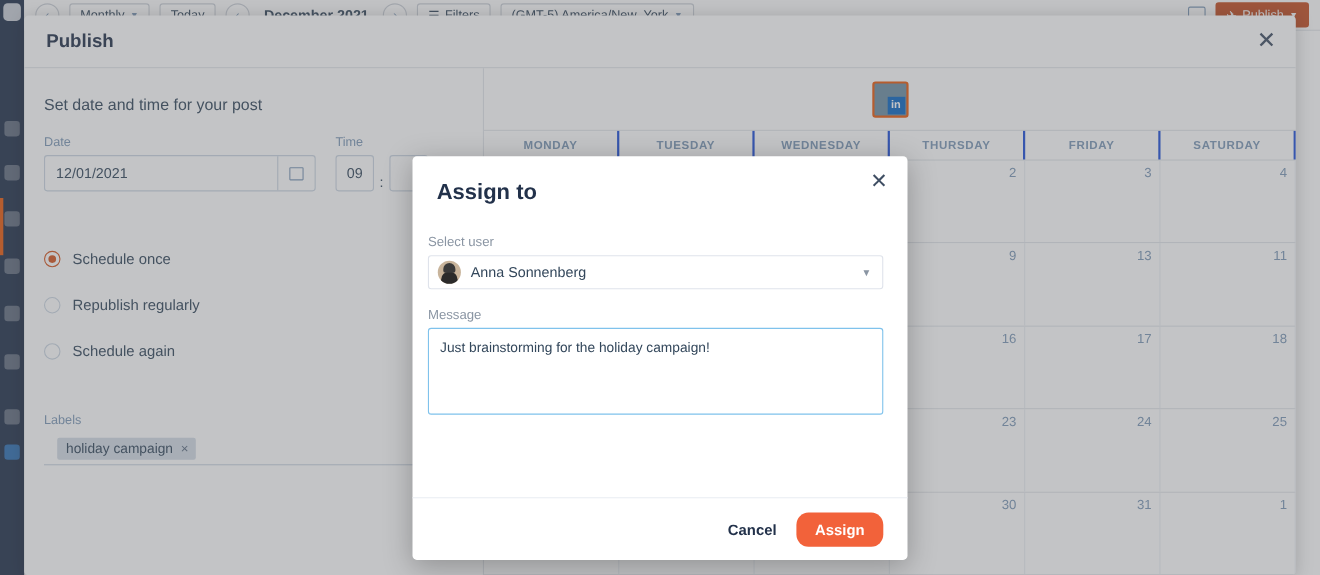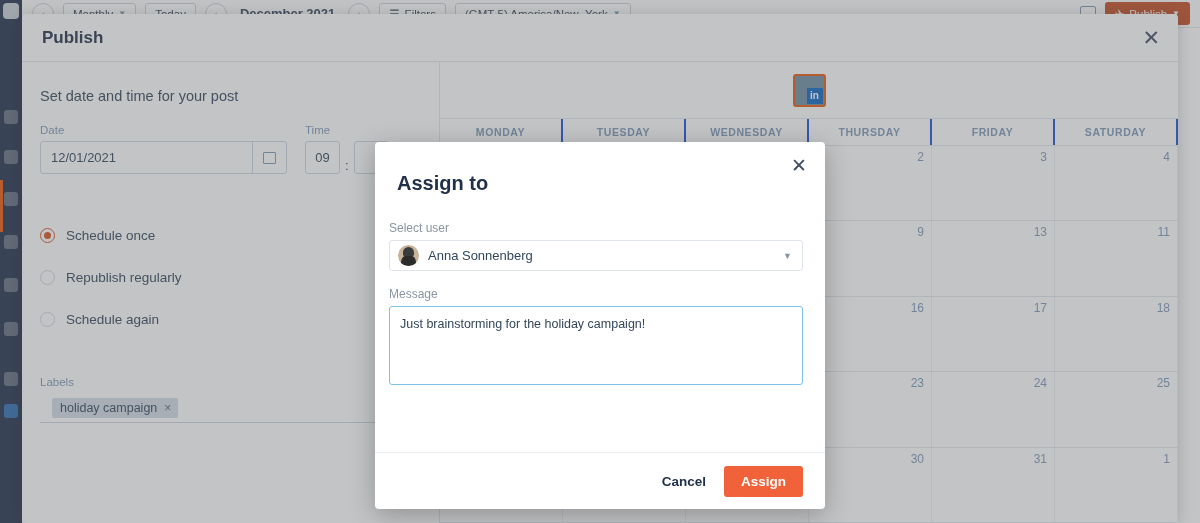--- a/index.html
+++ b/index.html
@@ -164,21 +164,21 @@
   
   .veil { position: absolute; inset: 0; background: rgba(96,100,106,.38); }
 
   
   .assign {
     position: absolute; left: 375px; top: 142px; width: 450px; height: 367px;
     background: #fff; border-radius: 4px;
     box-shadow: 0 6px 26px rgba(0,0,0,.26);
     display: flex; flex-direction: column;
   }
-  .as-head { padding: 30px 22px 0 22px; position: relative; }
+  .as-head { padding: 22px 22px 0 22px; position: relative; }
   .as-title { font-size: 20px; font-weight: bold; color: #22314a; }
   .as-x {
     position: absolute; right: 18px; top: 14px;
     font-size: 19px; color: #3f4e63; line-height: 1;
   }
   .as-body { padding: 26px 22px 0 14px; }
   .as-lbl { font-size: 12px; color: #8a95a3; margin-bottom: 5px; }
   .as-select {
     height: 31px; border: 1px solid #dfe3eb; border-radius: 3px;
     display: flex; align-items: center; padding: 0 10px 0 8px; gap: 9px;
@@ -203,21 +203,21 @@
     padding: 9px 10px; font-size: 12.5px; color: #33475b; line-height: 1.4;
   }
   .as-foot {
     margin-top: auto; border-top: 1px solid #eaeef3;
     height: 57px; display: flex; align-items: center; justify-content: flex-end;
     gap: 18px; padding: 0 22px;
   }
   .btn-cancel { font-size: 13.5px; color: #22314a; font-weight: bold; }
   .btn-assign {
     background: #f2623a; color: #fff; font-size: 13.5px; font-weight: bold;
-    border-radius: 3px; padding: 8px 17px;
+    border-radius: 11px; padding: 8px 17px;
   }
 </style>
 </head>
 <body>
 
 <div id="root">
 
   <div class="app-bg">
 
     <div class="app-left-rail">

